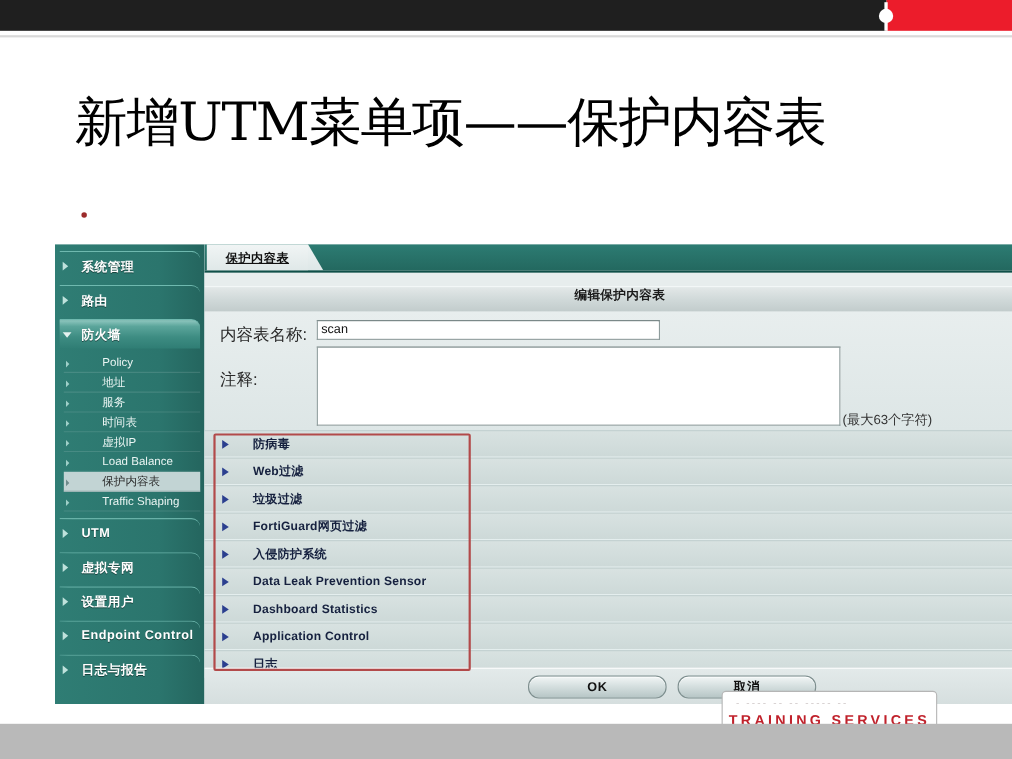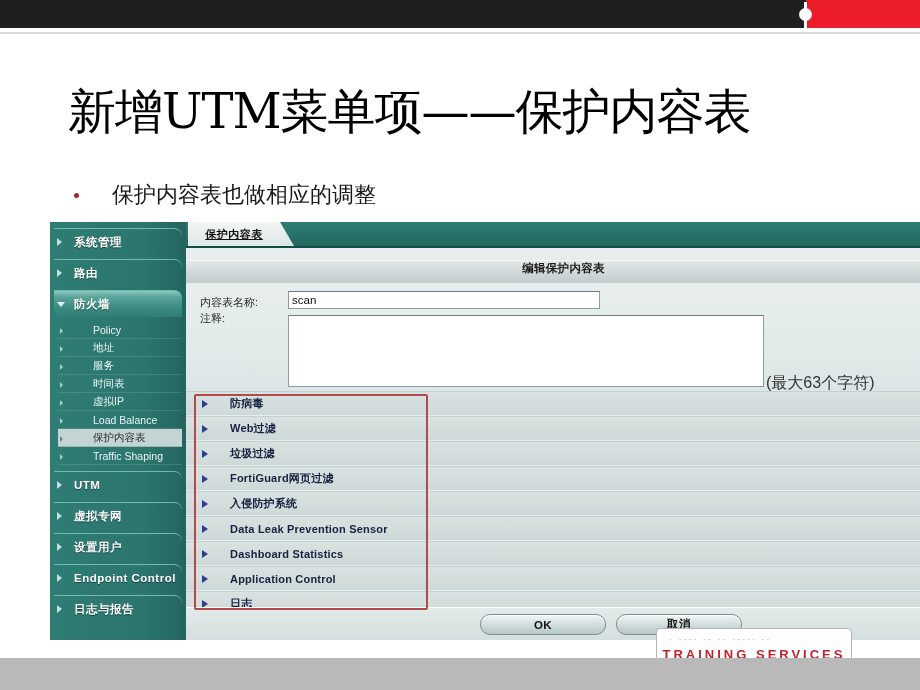--- a/index.html
+++ b/index.html
@@ -113,34 +113,34 @@
     background:linear-gradient(to bottom,#e3e8e8 0%,#cfd8d8 55%,#c2cccc 100%);
     border-top:1px solid #f3f7f7;border-bottom:1px solid #a9b7b7;
     display:flex;align-items:flex-start;justify-content:center;
   }
   .panel-head .lbl{font-size:11.5px;font-weight:bold;color:#1b1b1b;letter-spacing:.3px;}
 
   .form{
     position:absolute;left:0;top:61px;right:0;height:108px;
     background:linear-gradient(to bottom,#e8eeee 0%,#dde6e6 100%);
   }
-  .fld-label{position:absolute;font-size:11px;color:#2a2a2a;}
+  .fld-label{position:absolute;font-size:15px;color:#2a2a2a;}
   .lbl-name{left:14px;top:12px;}
-  .lbl-note{left:14px;top:28px;text-align:right;}
+  .lbl-note{left:14px;top:53px;text-align:right;}
   .in-name{
     position:absolute;left:102px;top:8px;width:304px;height:16px;
     background:#ffffff;border:1px solid #8e9c9c;border-top-color:#6d7d7d;
     font-size:11.5px;color:#111;padding:0 3px;line-height:16px;
     font-family:"Liberation Sans","DejaVu Sans",sans-serif;
   }
   .in-note{
     position:absolute;left:102px;top:32px;width:474px;height:70px;
     background:#ffffff;border:1px solid #8e9c9c;border-top-color:#6d7d7d;
   }
-  .note-hint{position:absolute;left:580px;top:90px;font-size:16px;color:#333;white-space:nowrap;}
+  .note-hint{position:absolute;left:580px;top:90px;font-size:12px;color:#333;white-space:nowrap;}
 
   .acc{
     position:absolute;left:0;top:169px;right:0;height:216px;
     background:#d3dedd;
   }
   .acc-row{
     position:relative;height:23px;
     border-bottom:1px solid #e4eeee;
     border-top:1px solid #c3d1d1;
     display:flex;align-items:center;
@@ -200,21 +200,20 @@
     <div class="stem-t"></div>
     <div class="dot"></div>
     <div class="stem-b"></div>
   </div>
 </div>
 <div class="banner-rule"></div>
 
 <div class="slide-title">新增UTM菜单项——保护内容表</div>
 <div class="bullet-row">
   <div class="bullet-dot"></div>
-  <div class="bullet-text">保护内容表也做相应的调整</div>
 </div>
 
 <div class="shot">
 
   <div class="nav">
 
     <div class="nav-spacer"></div>
 
     <div class="nav-item">
       <span class="arw"></span>

